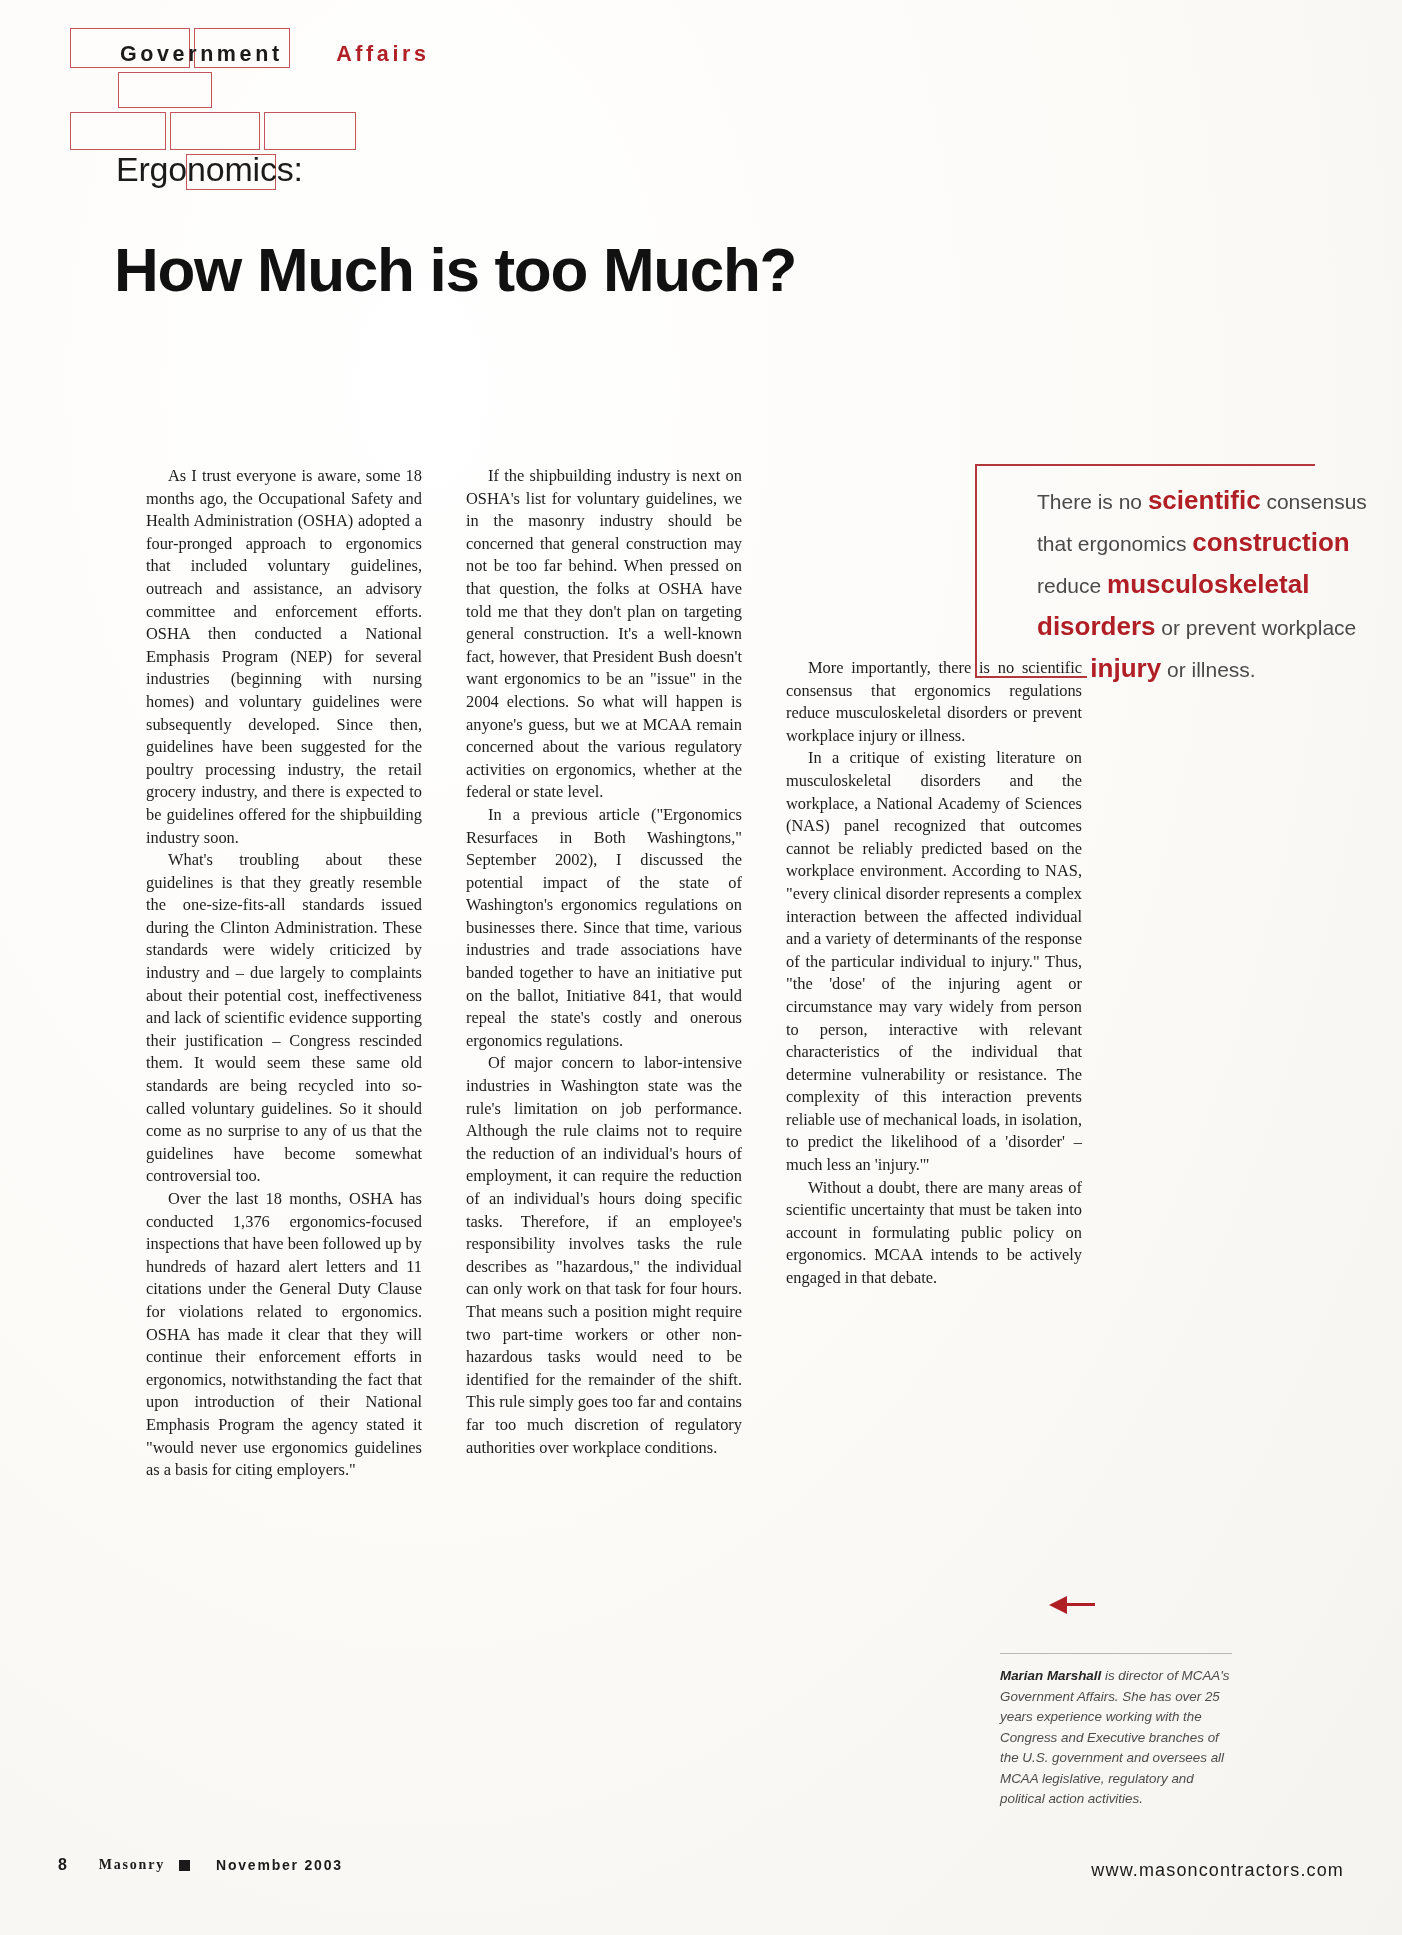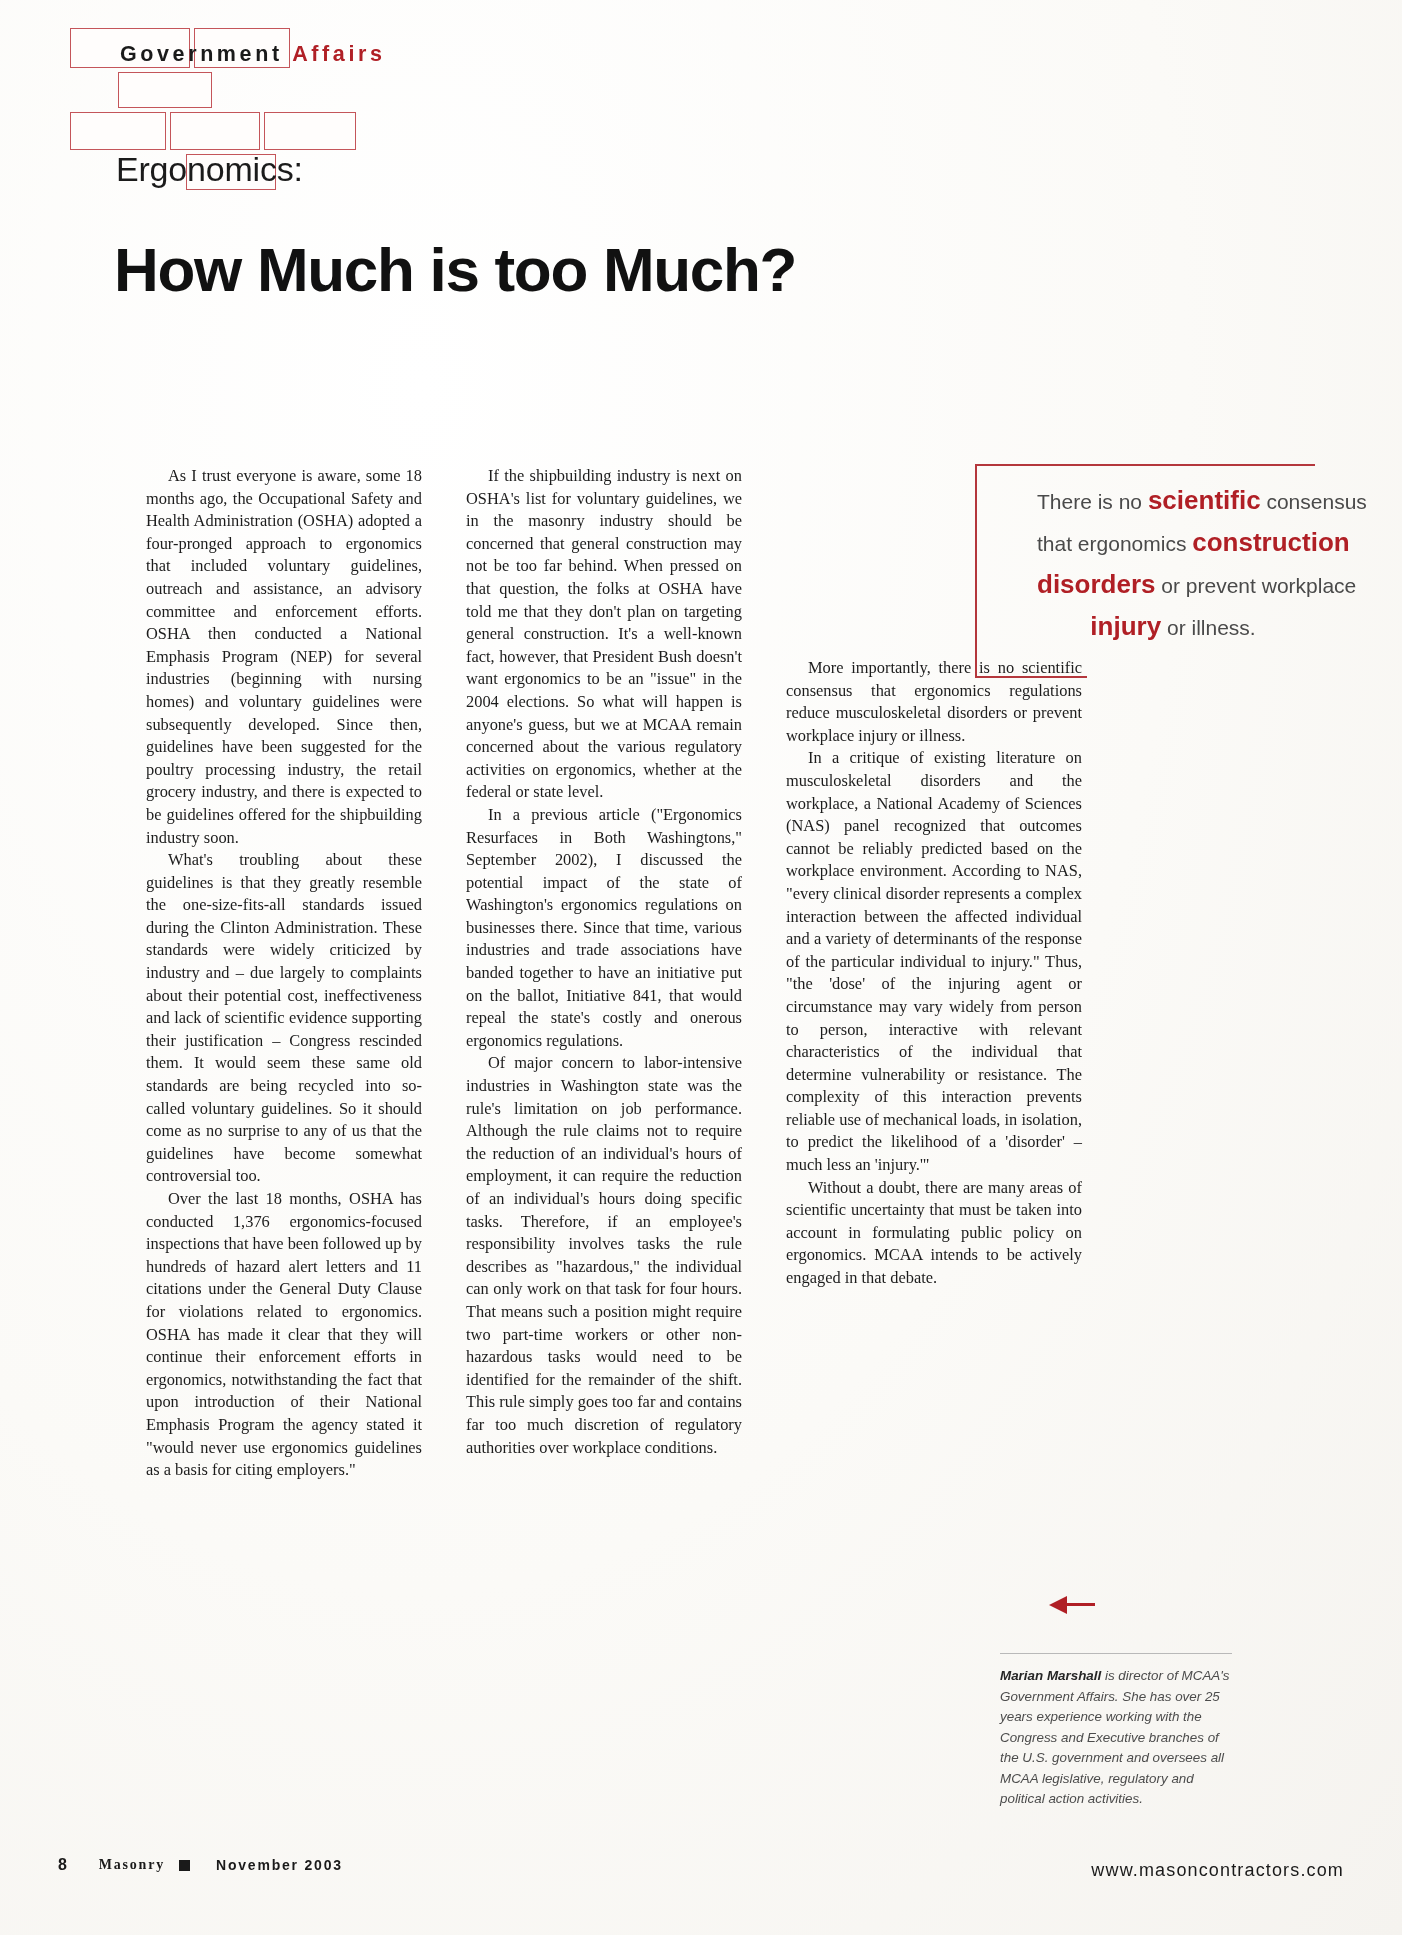--- a/index.html
+++ b/index.html
@@ -40,21 +40,21 @@
     position: absolute;
     left: 120px;
     top: 42px;
     font-family: "Liberation Sans", sans-serif;
     font-weight: bold;
     font-size: 21.5px;
     letter-spacing: 3.6px;
     white-space: nowrap;
   }
   .kicker .k1 { color: #1a1a1a; }
-  .kicker .k2 { color: #b02026; }
+  .kicker .k2 { color: #b02026; margin-left: 44px; }
 
   
   .eyebrow {
     position: absolute;
     left: 116px;
     top: 150px;
     font-family: "Liberation Sans", sans-serif;
     font-size: 34px;
     font-weight: 400;
     color: #1b1b1b;
@@ -283,20 +283,23 @@
   </div>
 
   <div class="pullquote">
     <div class="pq-line l1">
       <span>There is no </span><b>scientific</b><span> consensus</span>
     </div>
     <div class="pq-line">
       <span>that ergonomics </span><b>construction</b><span></span>
     </div>
     <div class="pq-line">
+      <span>reduce </span><b>musculoskeletal</b><span></span>
+    </div>
+    <div class="pq-line">
       <span></span><b>disorders</b><span> or prevent workplace</span>
     </div>
     <div class="pq-line l5">
       <span></span><b>injury</b><span> or illness.</span>
     </div>
   </div>
 
   <div class="col" id="col3">
     <p class="first">More importantly, there is no scientific consensus that ergonomics regulations reduce musculoskeletal disorders or prevent workplace injury or illness.</p>
     <p>In a critique of existing literature on musculoskeletal disorders and the workplace, a National Academy of Sciences (NAS) panel recognized that outcomes cannot be reliably predicted based on the workplace environment. According to NAS, "every clinical disorder represents a complex interaction between the affected individual and a variety of determinants of the response of the particular individual to injury." Thus, "the 'dose' of the injuring agent or circumstance may vary widely from person to person, interactive with relevant characteristics of the individual that determine vulnerability or resistance. The complexity of this interaction prevents reliable use of mechanical loads, in isolation, to predict the likelihood of a 'disorder' – much less an 'injury.'"</p>

